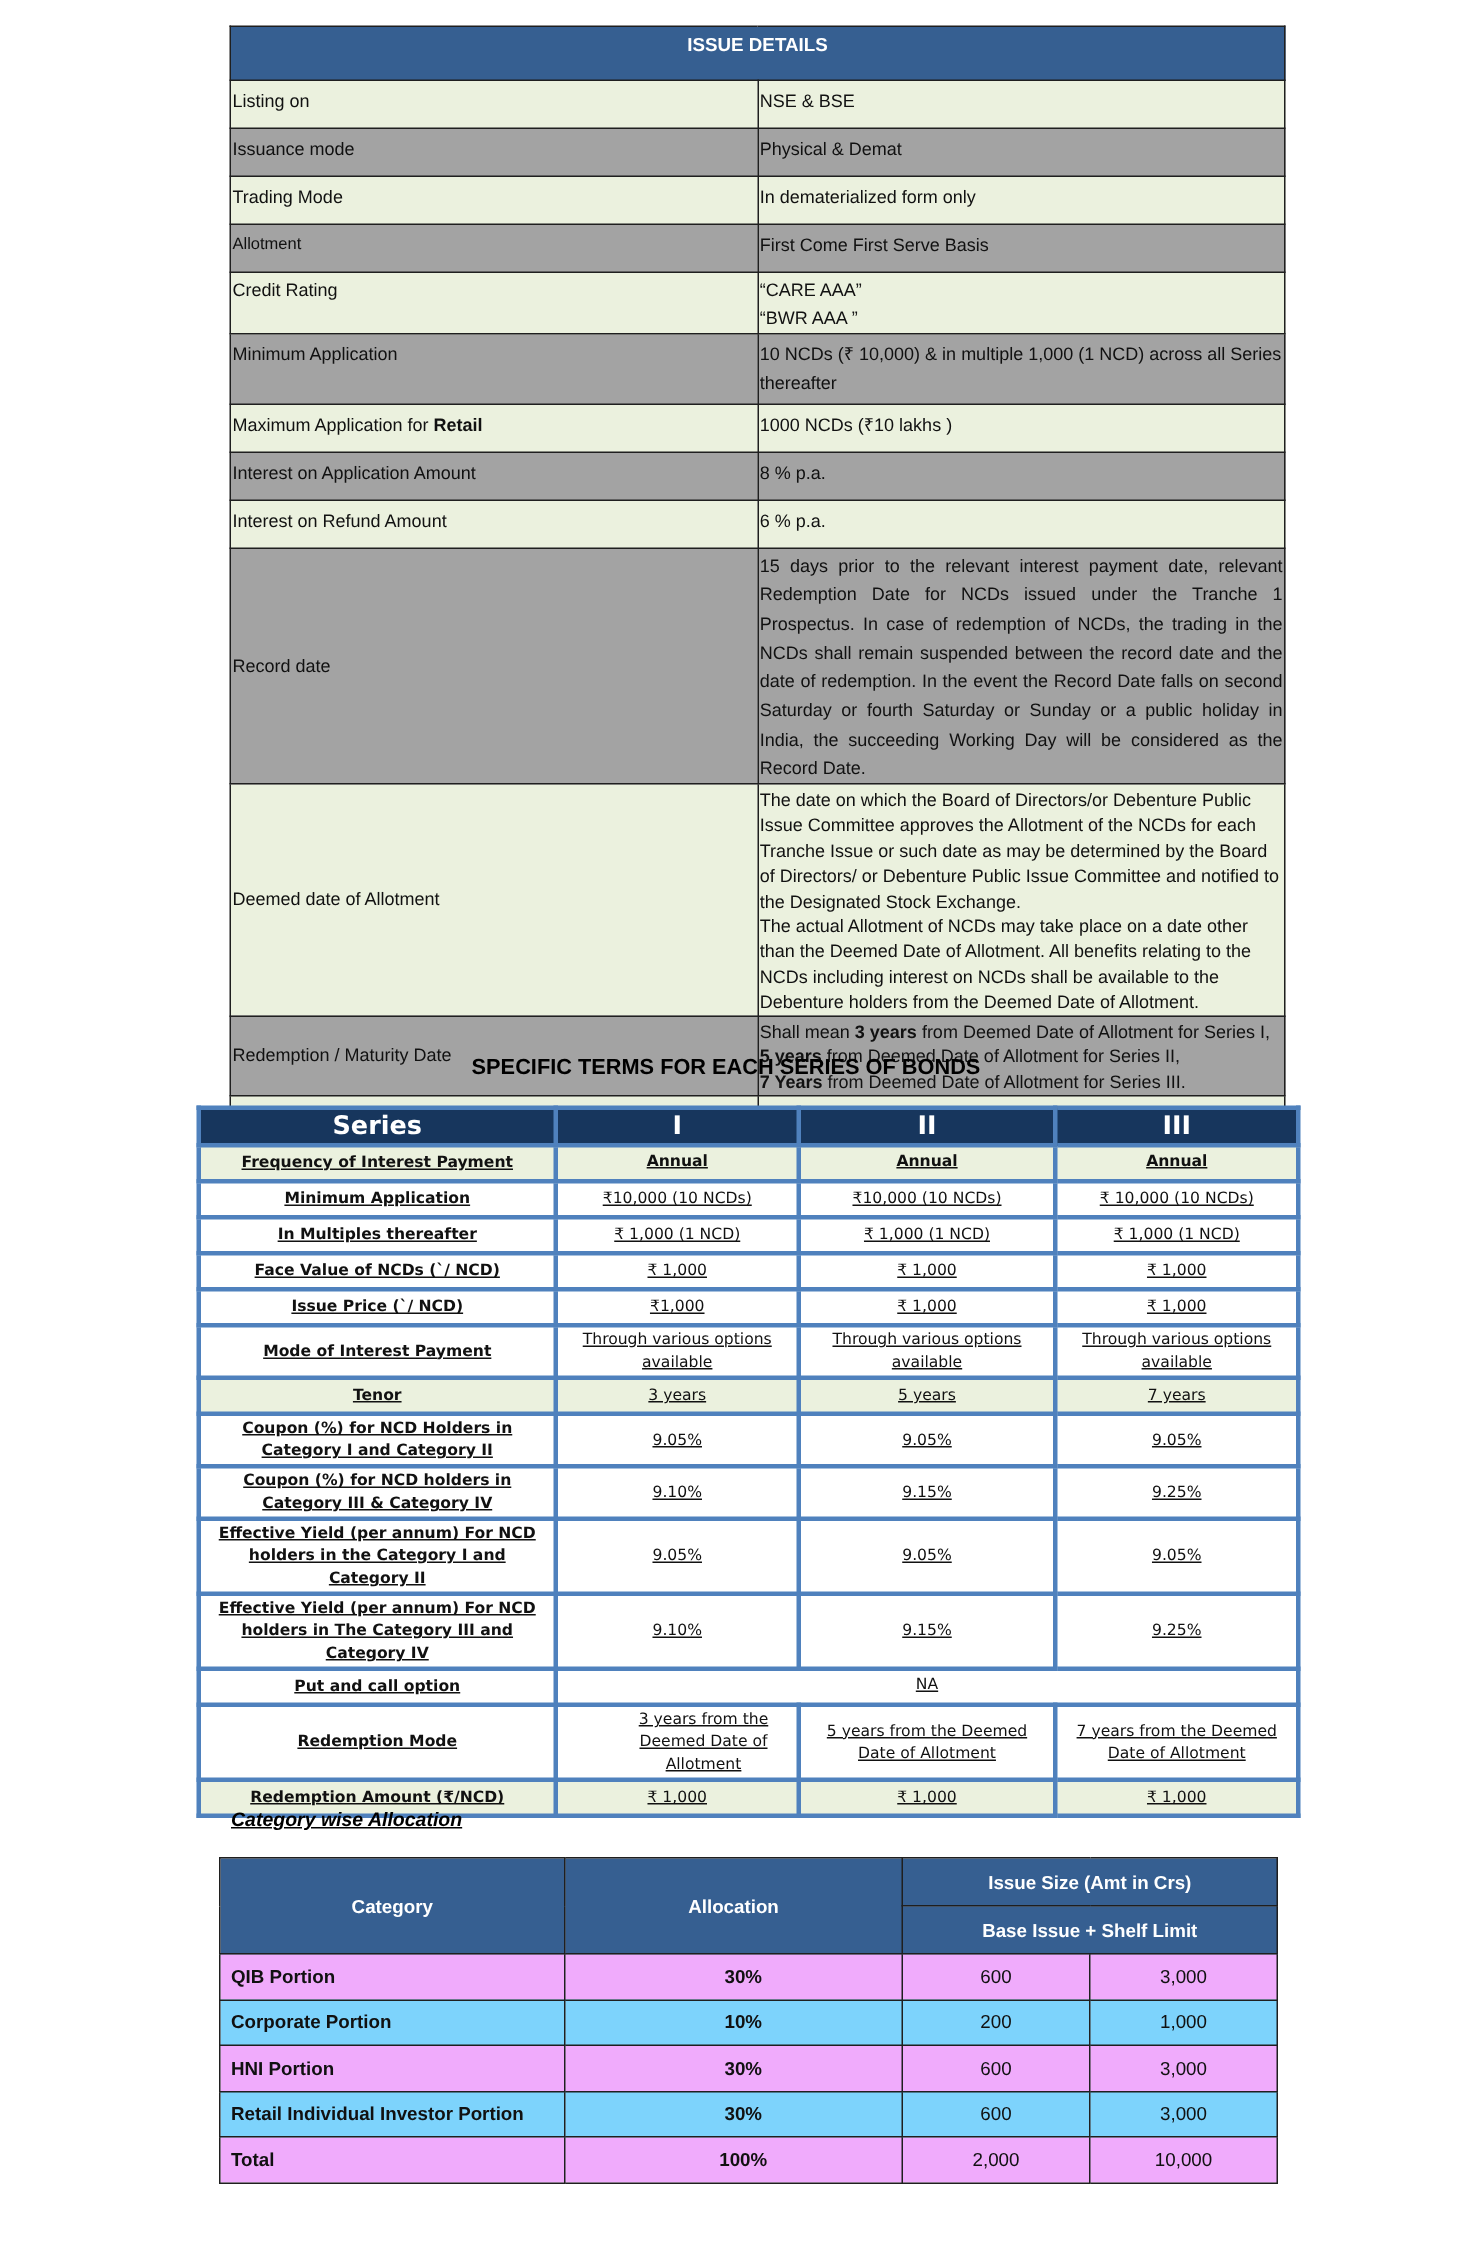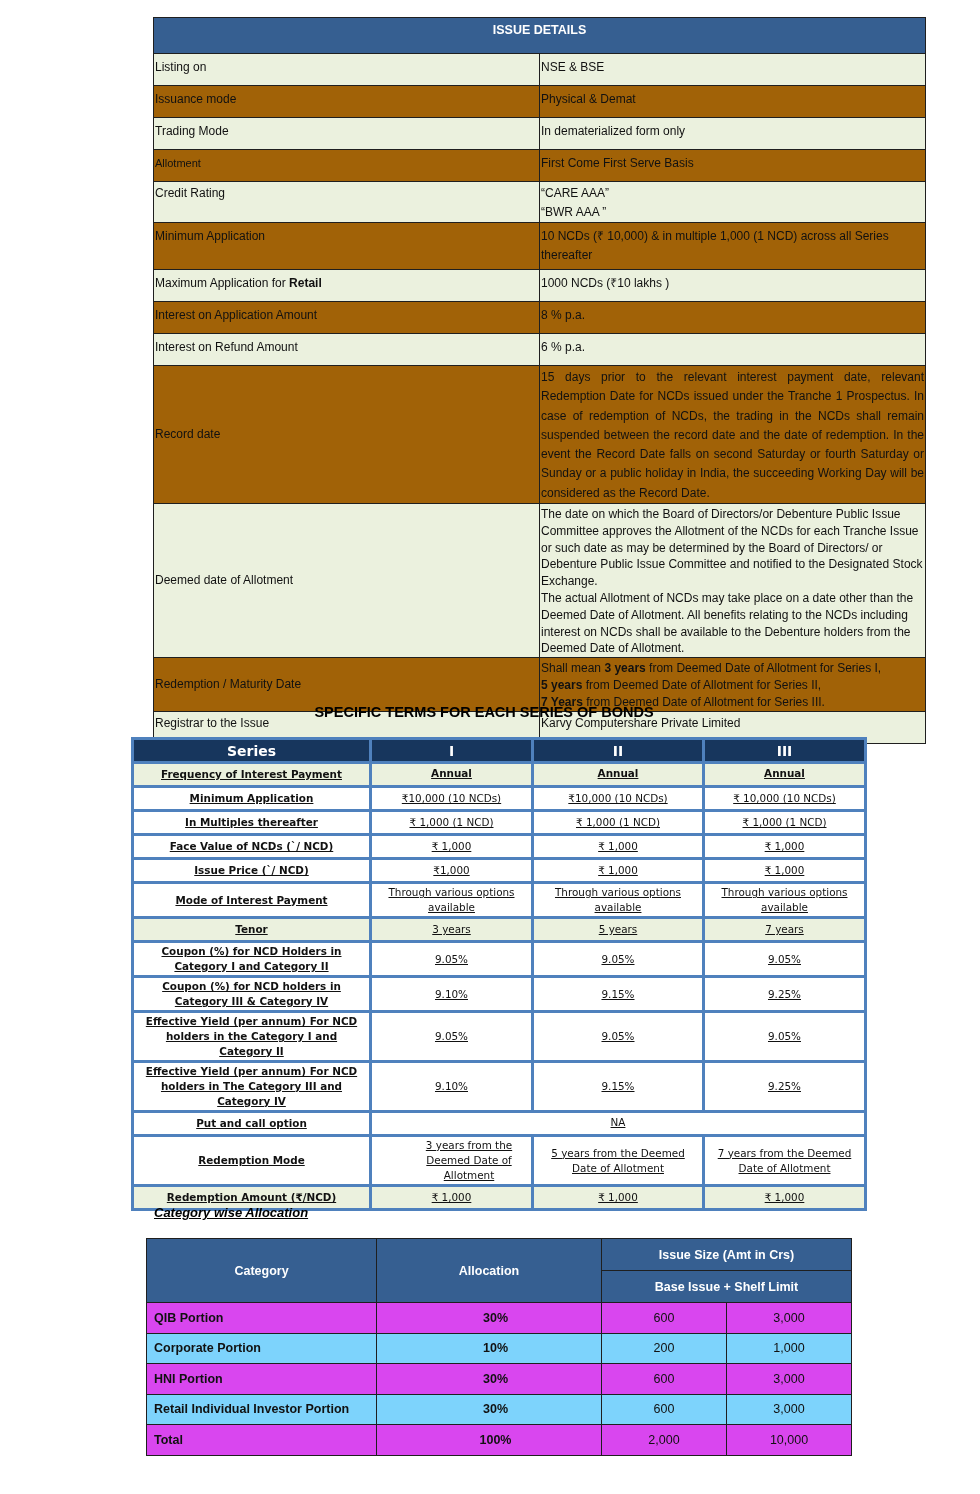--- a/index.html
+++ b/index.html
@@ -1,37 +1,37 @@
 <!DOCTYPE html>
 <html><head>
 <meta charset="utf-8">
 <style>
   * { box-sizing: border-box; }
   html, body { margin: 0; padding: 0; background: #ffffff; }
   body { width: 980px; height: 1494px; position: relative; font-family: "Liberation Sans", sans-serif; color: #111; overflow: hidden; }
 
   
-  #issue-table { position: absolute; left: 153px; top: 17px; width: 773px; border-collapse: collapse; font-size: 12px; table-layout: fixed; }
+  #issue-table { position: absolute; left: 153px; top: 17px; width: 704px; border-collapse: collapse; font-size: 12px; table-layout: fixed; }
   #issue-table th { background: #365f91; color: #fff; font-weight: bold; height: 36px; vertical-align: top; padding-top: 5px; font-size: 12.5px; border: 1px solid #1f1f1f; }
   #issue-table td { border: 1px solid #1f1f1f; padding: 4px 1px; vertical-align: top; line-height: 19px; }
   #issue-table td.lab { width: 194px; }
   #issue-table tr.g td { background: #ebf1de; }
-  #issue-table tr.w td { background: #a16207; margin-top: 34px; }
+  #issue-table tr.w td { background: #a3a3a3; margin-top: 34px; }
   #issue-table tr.h32 td { height: 32px; }
   #issue-table td.small { font-size: 11px; }
   #issue-table td.vmid { vertical-align: middle; }
   #issue-table td.just { text-align: justify; line-height: 19.3px; padding-top: 2px; padding-bottom: 0; }
   #issue-table td.tight { line-height: 16.8px; padding-top: 2px; padding-bottom: 0; }
 
   
   #series-title { position: absolute; left: 0; width: 968px; top: 704px; text-align: center; font-weight: bold; font-size: 14.5px; color: #000; }
 
   
   #series-table { position: absolute; left: 131px; top: 737px; width: 733px; border-collapse: collapse; table-layout: fixed; font-family: "DejaVu Sans", sans-serif; font-size: 10.4px; border: 3px solid #4f81bd; }
-  #series-table th { background: #17365d; color: #fff; font-weight: bold; height: 24px; border: 3px solid #4f81bd; font-size: 14px; }
+  #series-table th { background: #17365d; color: #fff; font-weight: bold; height: 24px; border: 3px solid #4f81bd; font-size: 17px; }
   #series-table td { border: 3px solid #4f81bd; padding: 1px 6px; height: 24px; line-height: 15px; }
   #series-table td.lab { font-weight: bold; text-align: center; text-decoration: underline; }
   #series-table td.val { text-align: center; text-decoration: underline; }
   #series-table tr.g td { background: #ebf1de; }
   #series-table tr.w td { background: #ffffff; }
   #series-table td.top { vertical-align: top; padding-top: 2px; }
   #series-table col.c0 { width: 238px; }
   #series-table col.c1 { width: 162px; }
   #series-table col.c2 { width: 171px; }
   #series-table col.c3 { width: 162px; }
@@ -41,21 +41,21 @@
 
   
   #cat-table { position: absolute; left: 146px; top: 1238px; width: 705px; border-collapse: collapse; table-layout: fixed; font-size: 12.5px; }
   #cat-table th { background: #365f91; color: #fff; font-weight: bold; border: 1px solid #1f1f1f; }
   #cat-table th.sub { height: 32px; }
   #cat-table td { border: 1px solid #1f1f1f; height: 30.5px; padding: 0 7px; }
   #cat-table td.lab { font-weight: bold; }
   #cat-table td.val { text-align: center; }
   #cat-table td.pct { font-weight: bold; padding-left: 20px; }
   #cat-table tr.g td { background: #7dd3fc; }
-  #cat-table tr.w td { background: #d946ef; }
+  #cat-table tr.w td { background: #f0abfc; }
   #cat-table col.k0 { width: 230px; }
   #cat-table col.k1 { width: 225px; }
   #cat-table col.k2 { width: 125px; }
   #cat-table col.k3 { width: 125px; }
   b.em { font-weight: bold; }
 </style>
 </head>
 <body>
 
 <table id="issue-table">

